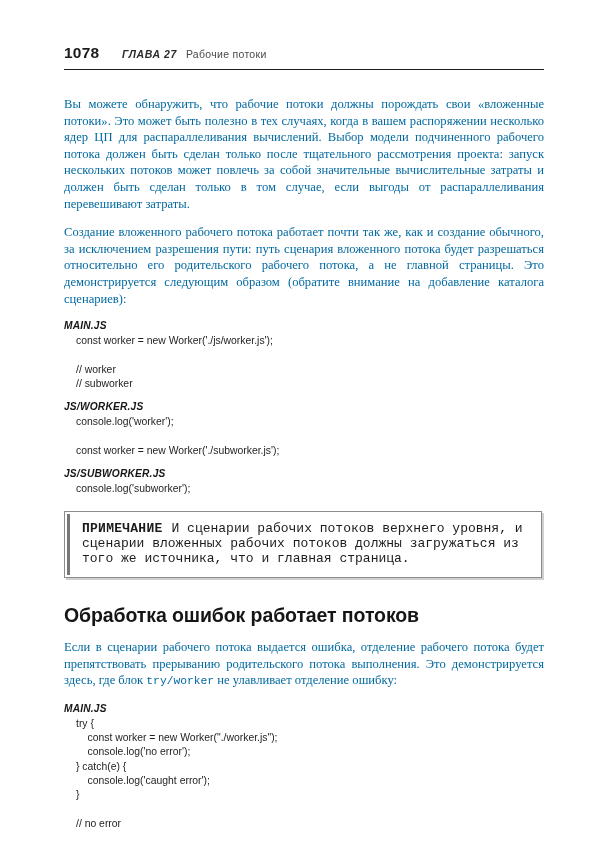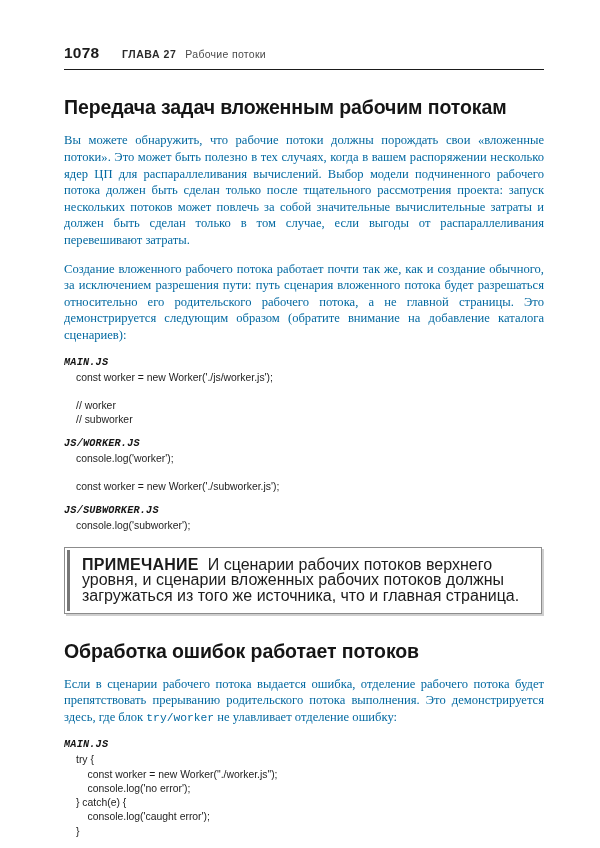--- a/index.html
+++ b/index.html
@@ -38,20 +38,21 @@
     color: #1b1b1b;
     letter-spacing: 0.2px;
     min-width: 58px;
   }
   .chap-num {
     font-size: 10.5px;
     font-weight: bold;
     color: #2b2b2b;
     letter-spacing: 0.55px;
     margin-right: 9px;
+    font-style: italic;
   }
   .chap-title {
     font-size: 10.5px;
     font-weight: normal;
     color: #4a4a4a;
     letter-spacing: 0.3px;
   }
   .rule {
     border: 0;
     border-top: 1.6px solid #1b1b1b;
@@ -88,21 +89,21 @@
   code.inline {
     font-family: "Liberation Mono", "DejaVu Sans Mono", monospace;
     font-size: 11.3px;
   }
 
   
   .listing {
     margin: 0 0 8px 0;
   }
   .code-label {
-    font-family: Liberation Mono, monospace;
+    font-family: Liberation Sans, sans-serif;
     font-size: 10.2px;
     font-weight: bold;
     font-style: italic;
     color: #161616;
     letter-spacing: 0.2px;
     margin: 0 0 1px 0;
     line-height: 14px;
   }
   pre.code {
     font-family: Liberation Sans, sans-serif;
@@ -130,22 +131,22 @@
   .note::before {
     content: "";
     position: absolute;
     left: 2px;
     top: 2px;
     bottom: 2px;
     width: 2.5px;
     background: #777777;
   }
   .note-text {
-    font-family: Liberation Sans, sans-serif;
-    font-size: 16px;
+    font-family: Liberation Mono, monospace;
+    font-size: 13px;
     line-height: 15.4px;
     color: #1c1c1c;
   }
   .note-label {
     font-weight: bold;
     letter-spacing: 0.25px;
     margin-right: 9px;
   }
 </style>
 </head>
@@ -153,21 +154,20 @@
 
 <div class="page">
 
   <div class="runhead">
     <span class="folio">1078</span>
     <span class="chap-num">ГЛАВА 27</span>
     <span class="chap-title">Рабочие потоки</span>
   </div>
   <hr class="rule">
 
-  <h1 class="sect">Передача задач вложенным рабочим потокам</h1>
 
   <p class="body">Вы можете обнаружить, что рабочие потоки должны порождать свои «вложенные потоки». Это может быть полезно в тех случаях, когда в вашем распоряжении несколько ядер ЦП для распараллеливания вычислений. Выбор модели подчиненного рабочего потока должен быть сделан только после тщательного рассмотрения проекта: запуск нескольких потоков может повлечь за собой значительные вычислительные затраты и должен быть сделан только в том случае, если выгоды от распараллеливания перевешивают затраты.</p>
   <p class="body">Создание вложенного рабочего потока работает почти так же, как и создание обычного, за исключением разрешения пути: путь сценария вложенного потока будет разрешаться относительно его родительского рабочего потока, а не главной страницы. Это демонстрируется следующим образом (обратите внимание на добавление каталога сценариев):</p>
 
   <div class="listing">
     <div class="code-label">MAIN.JS</div>
     <pre class="code">const worker = new Worker('./js/worker.js');
 
 // worker
 // subworker</pre>

